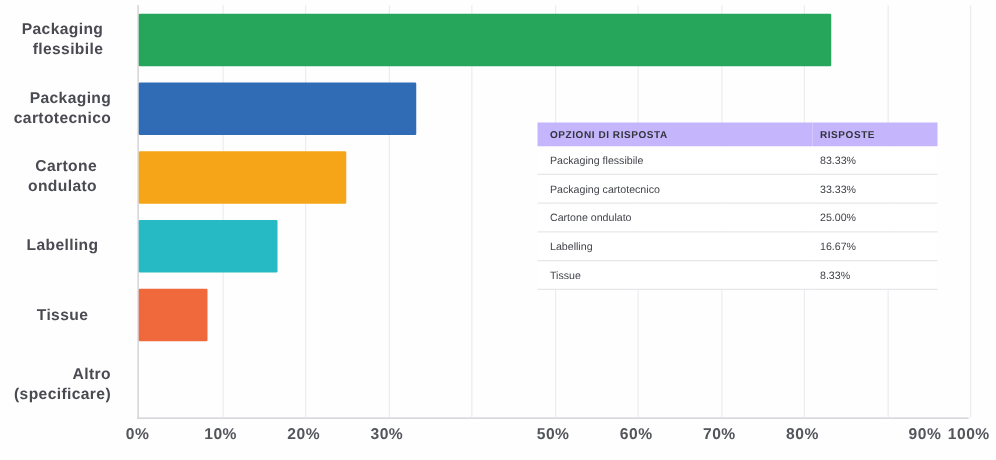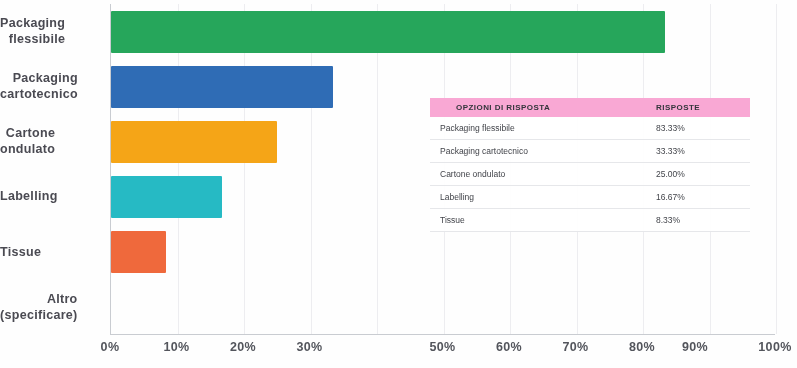--- a/index.html
+++ b/index.html
@@ -77,21 +77,21 @@
     width: 104px;
     height: 331px;
   }
   .cat-label {
     position: absolute;
     right: 0;
     width: 104px;
     height: 55.2px;
     display: flex;
     align-items: center;
-    justify-content: flex-start;
+    justify-content: center;
     text-align: right;
     font-size: 12.5px;
     font-weight: bold;
     color: #4a4a52;
     letter-spacing: 0.3px;
     line-height: 1.25;
     box-sizing: border-box;
     padding-right: 4px;
   }
 
@@ -122,27 +122,27 @@
     width: 320px;
     background: rgba(255,255,255,0.92);
     font-size: 8.5px;
     color: #3f4046;
   }
   #data-table table {
     width: 100%;
     border-collapse: collapse;
   }
   #data-table thead th {
-    background: #f9a8d4;
+    background: #c4b5fd;
     font-size: 8px;
     font-weight: bold;
     color: #33353b;
     letter-spacing: 0.45px;
     text-align: left;
-    padding: 5px 8px 5px 26px;
+    padding: 5px 8px 5px 10px;
     white-space: nowrap;
   }
   #data-table thead th.resp-col {
     text-align: left;
     width: 86px;
     padding-left: 6px;
     margin-left: 40px;
   }
   #data-table tbody td {
     border-bottom: 1px solid #e6e7ea;
@@ -222,21 +222,21 @@
   <div id="x-axis">
       <div class="xtick" style="left: 0px;">0%</div>
       <div class="xtick" style="left: 66.5px;">10%</div>
       <div class="xtick" style="left: 133px;">20%</div>
       <div class="xtick" style="left: 199.5px;">30%</div>
       <div class="xtick" style="left: 266px; margin-top: 28px;">40%</div>
       <div class="xtick" style="left: 332.5px;">50%</div>
       <div class="xtick" style="left: 399px;">60%</div>
       <div class="xtick" style="left: 465.5px; text-align: center;">70%</div>
       <div class="xtick" style="left: 532px;">80%</div>
-      <div class="xtick" style="left: 585px;">90%</div>
+      <div class="xtick" style="left: 630px;">90%</div>
       <div class="xtick" style="left: 665px;">100%</div>
     </div>
 
   <div id="data-table">
     <table>
       <thead>
         <tr>
           <th>OPZIONI DI RISPOSTA</th>
           <th class="resp-col">RISPOSTE</th>
         </tr>

